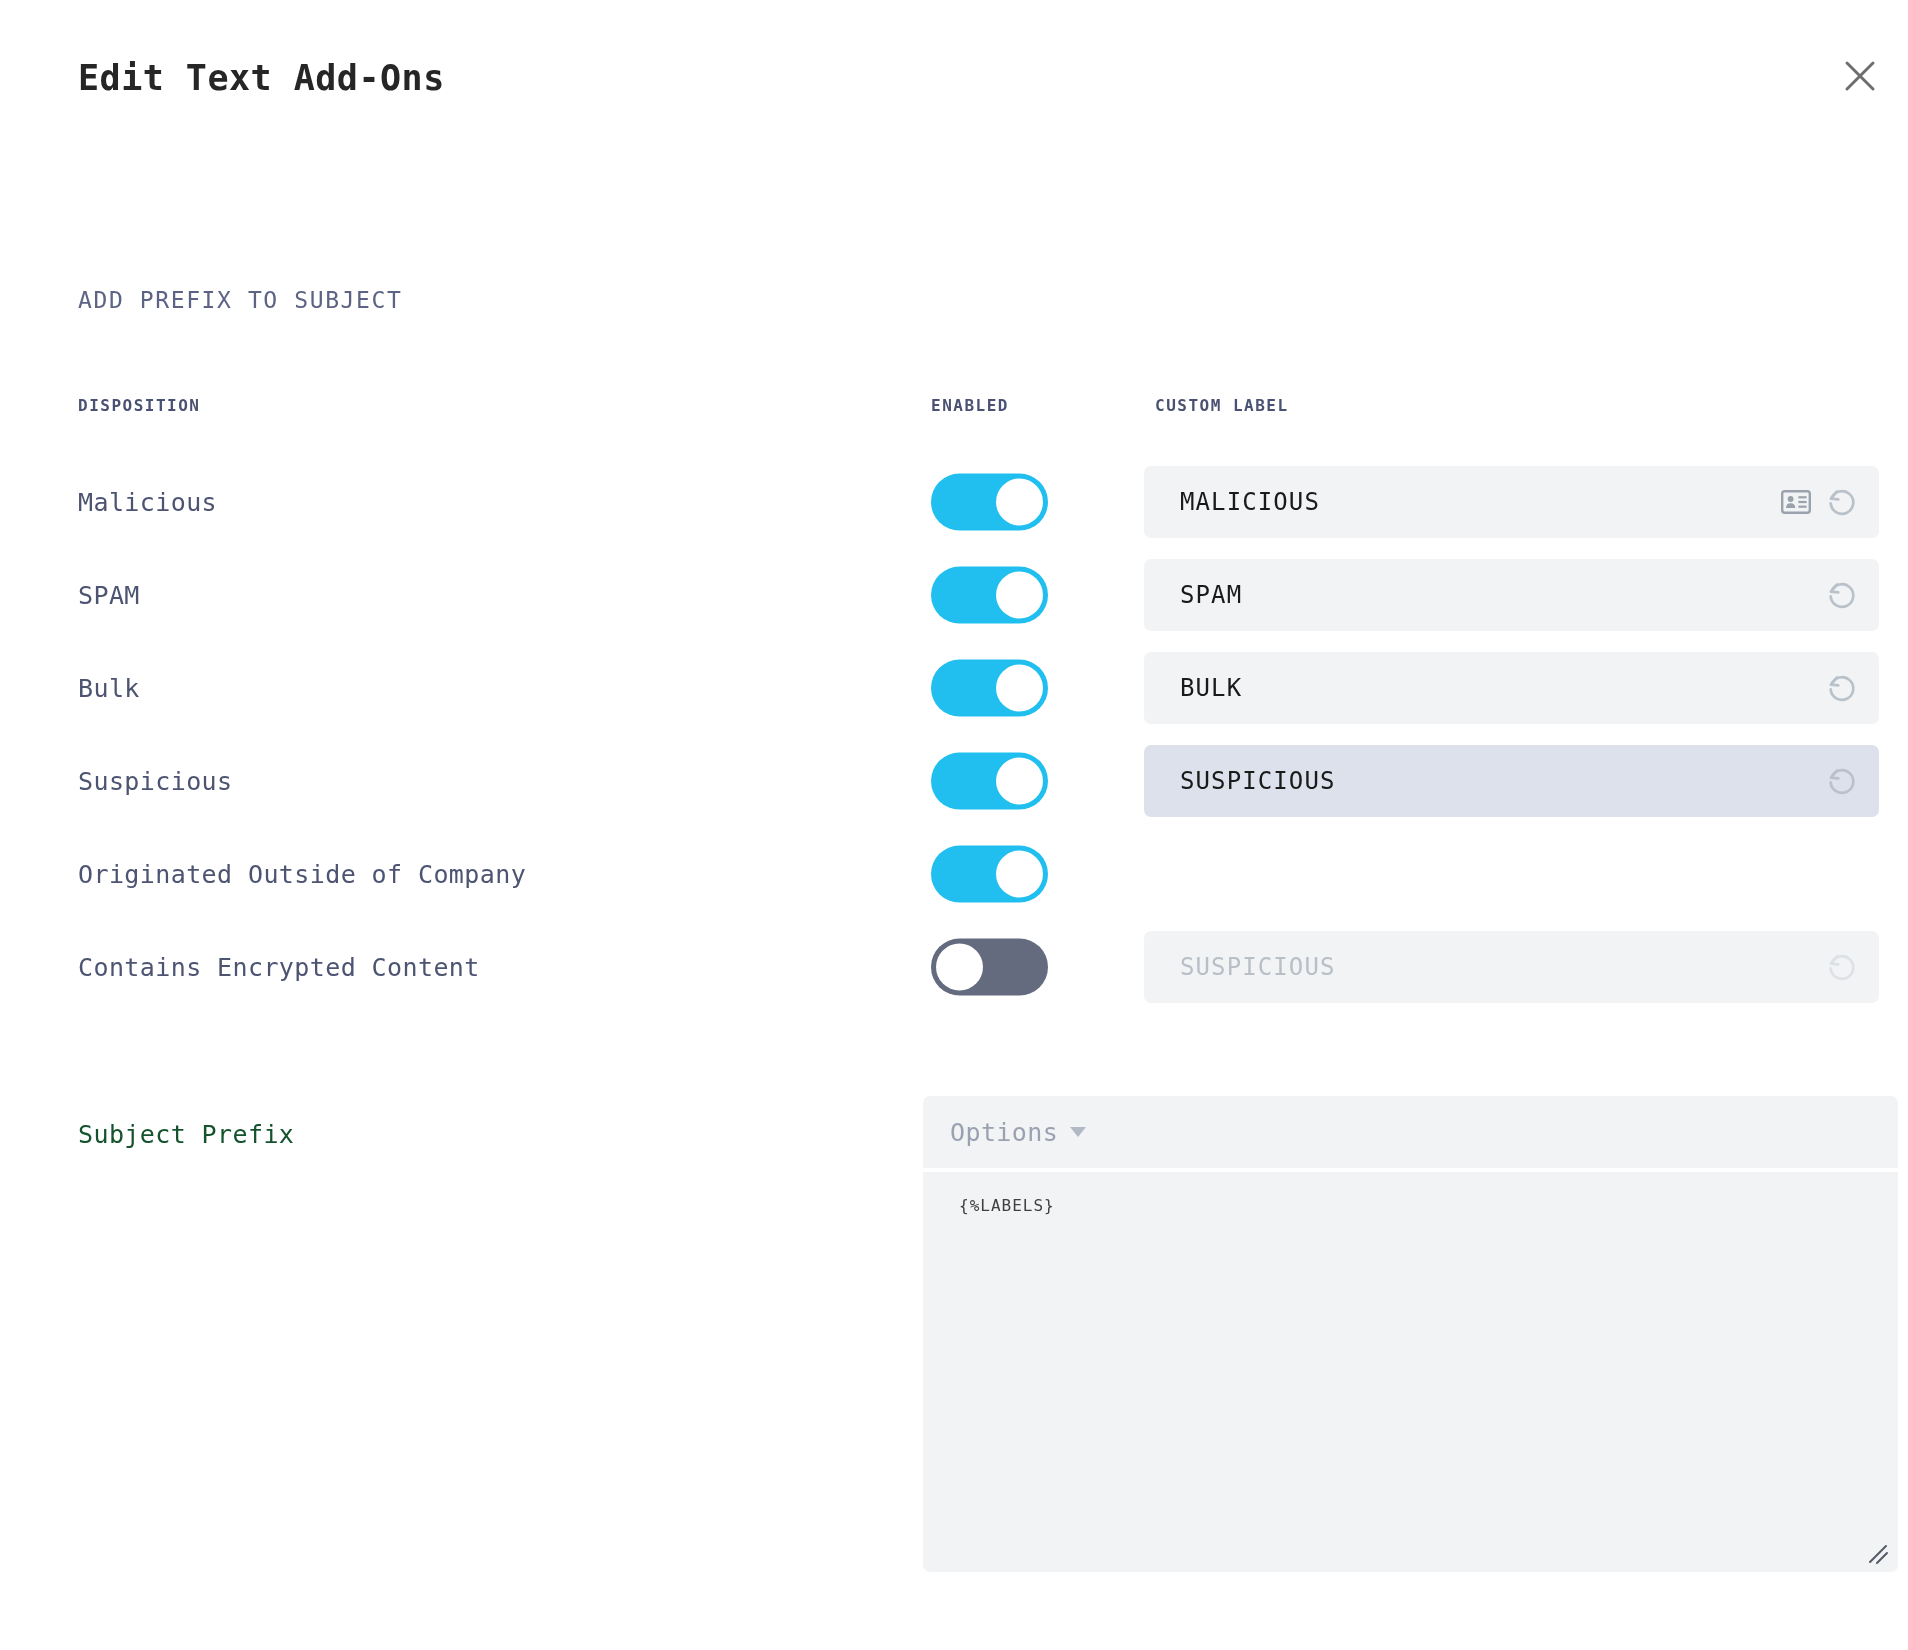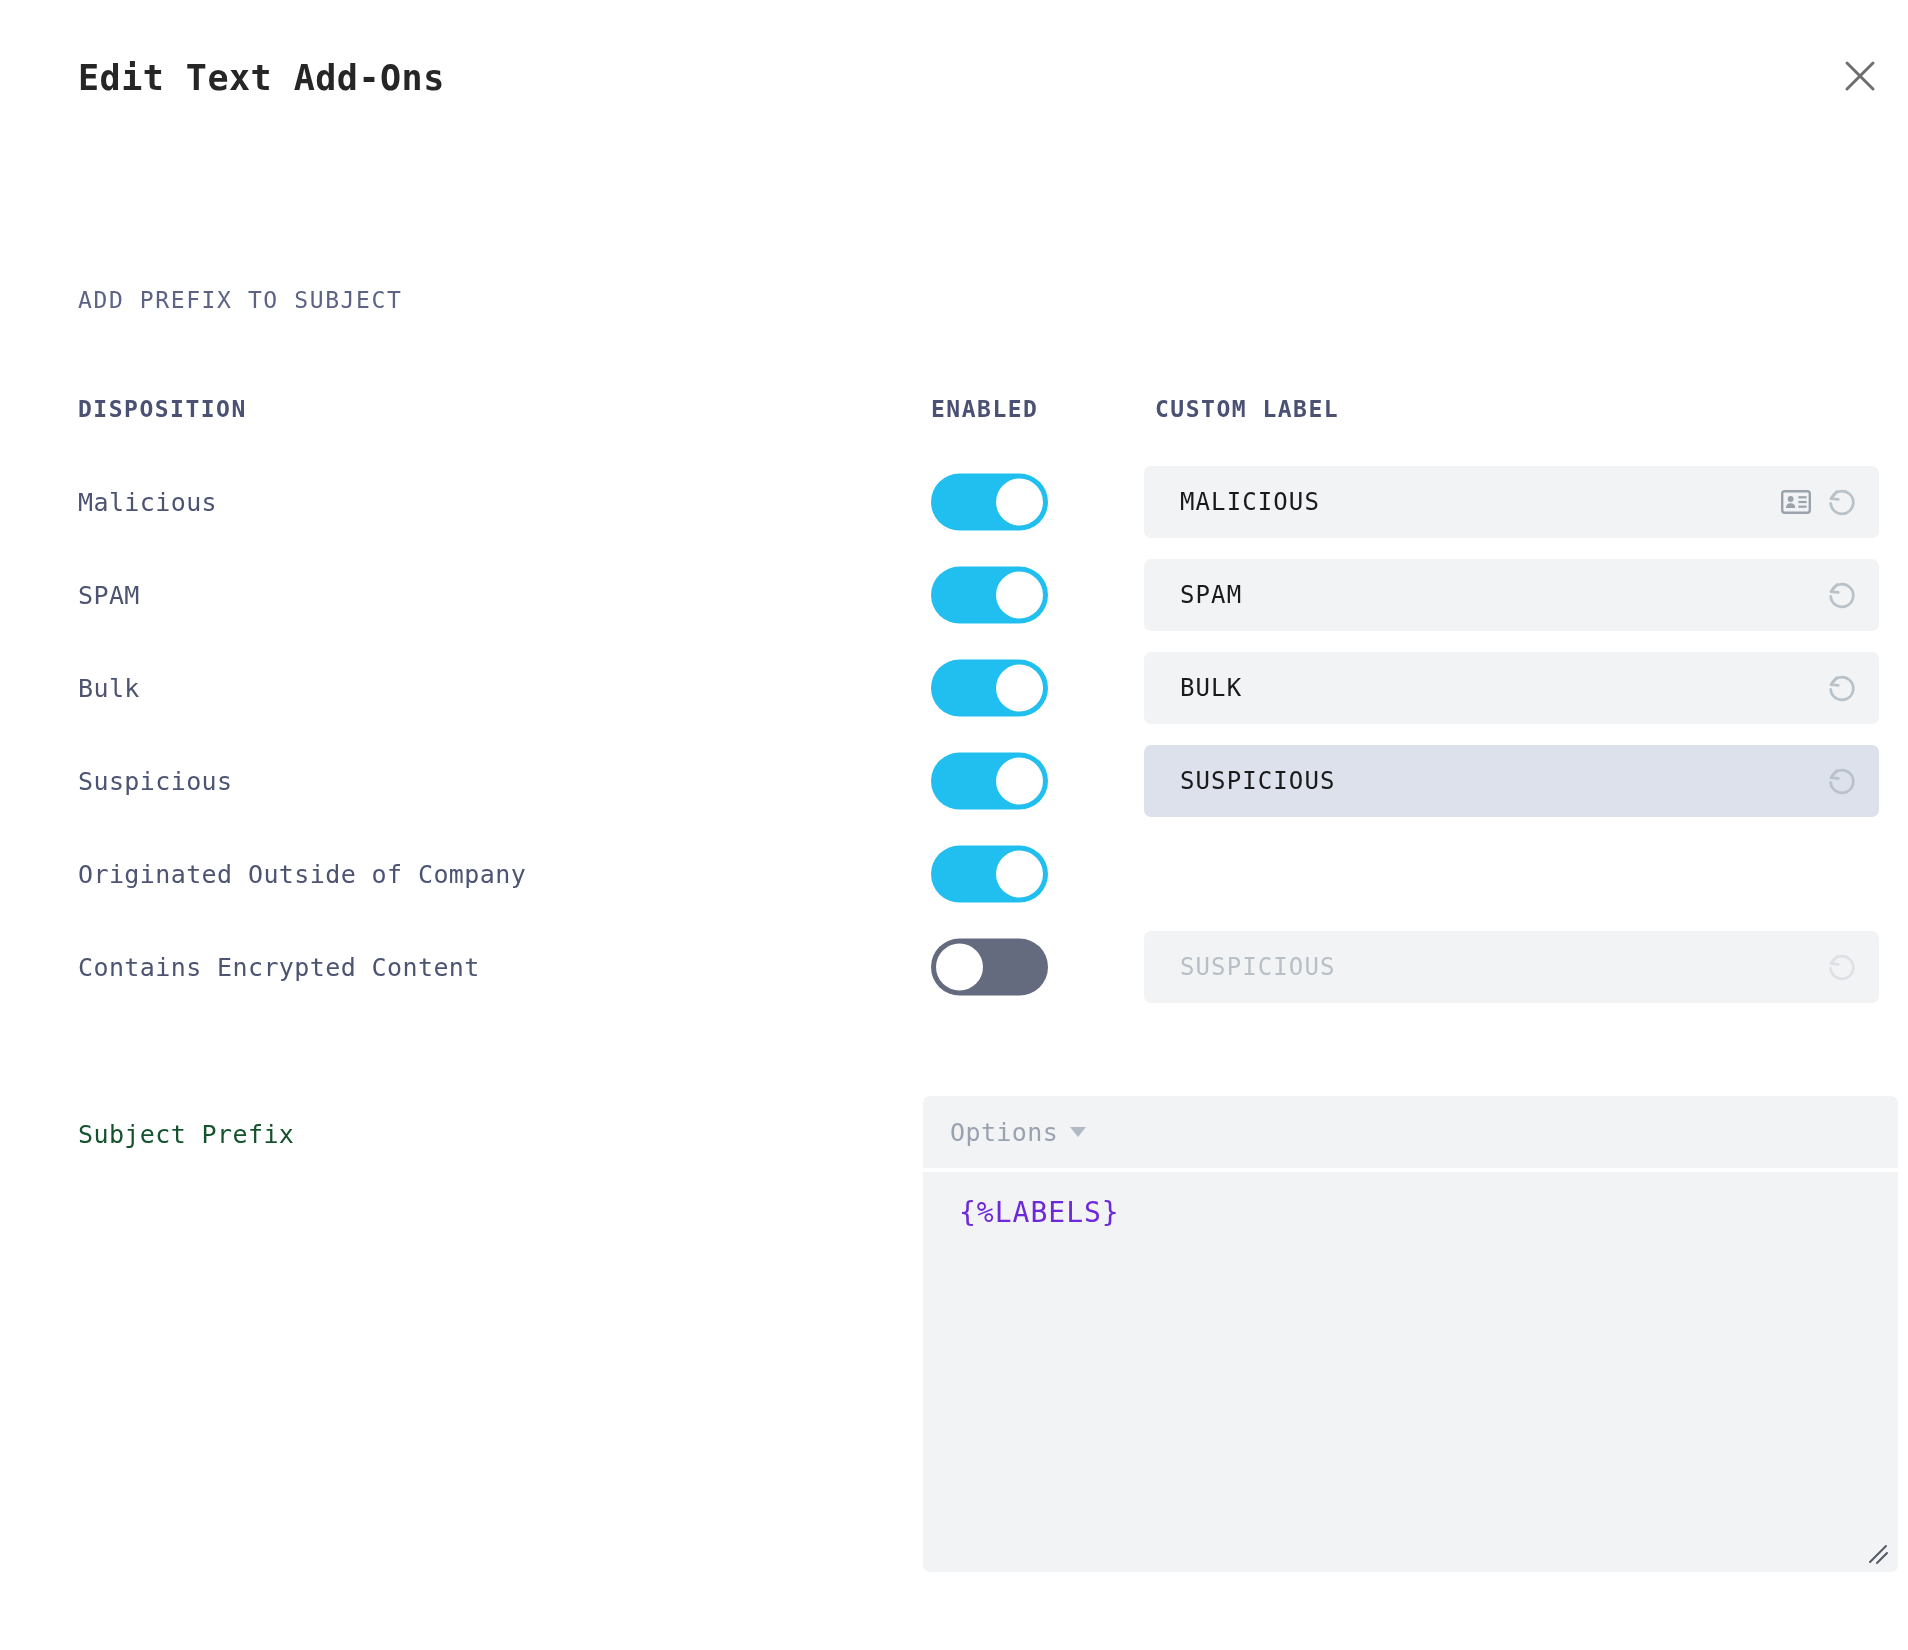--- a/index.html
+++ b/index.html
@@ -56,21 +56,21 @@
     font-size: 23px;
     letter-spacing: 1.6px;
     color: #5c6385;
     font-family: "DejaVu Sans Mono", "Liberation Mono", monospace;
     white-space: nowrap;
   }
 
   
   .col-header {
     position: absolute;
-    font-size: 23px;
+    font-size: 16px;
     letter-spacing: 1.5px;
     color: #4a5172;
     font-weight: 700;
     font-family: "DejaVu Sans Mono", "Liberation Mono", monospace;
     white-space: nowrap;
   }
   .col-header.disposition { left: 60px; top: 396px; }
   .col-header.enabled     { left: 913px; top: 396px; }
   .col-header.custom      { left: 1137px; top: 396px; }
 
@@ -225,23 +225,23 @@
     top: 1172px;
     width: 975px;
     height: 400px;
     background: #f1f3f5;
     border-radius: 0 0 7px 7px;
     border: none;
     padding: 24px 36px;
   }
 
   .editor-text {
-    font-size: 28px;
+    font-size: 16px;
     letter-spacing: 1px;
-    color: #6d28d9;
+    color: #404040;
     font-family: "DejaVu Sans Mono", "Liberation Mono", monospace;
     white-space: pre-wrap;
   }
 
   .resize-grip {
     position: absolute;
     right: 8px;
     bottom: 6px;
     width: 26px;
     height: 26px;

